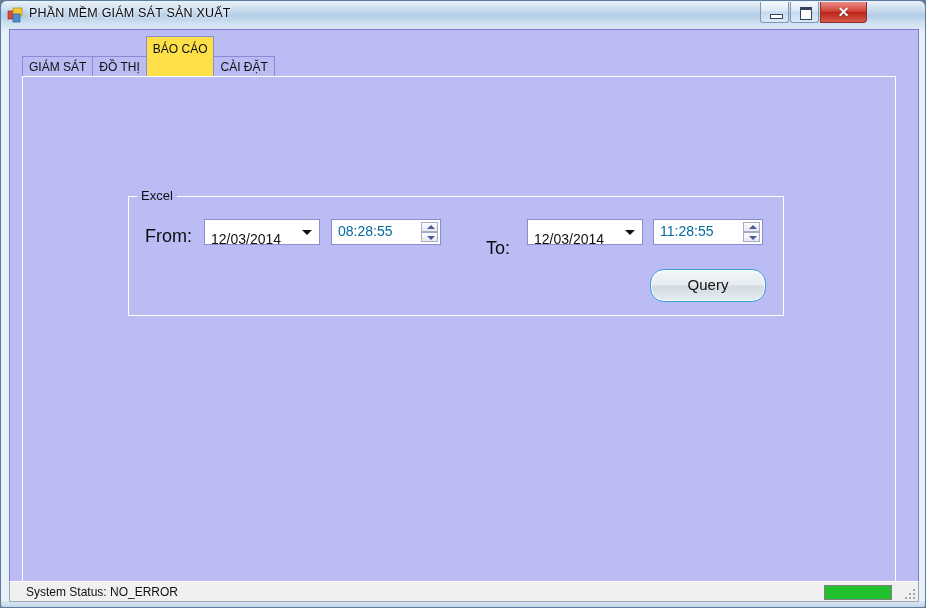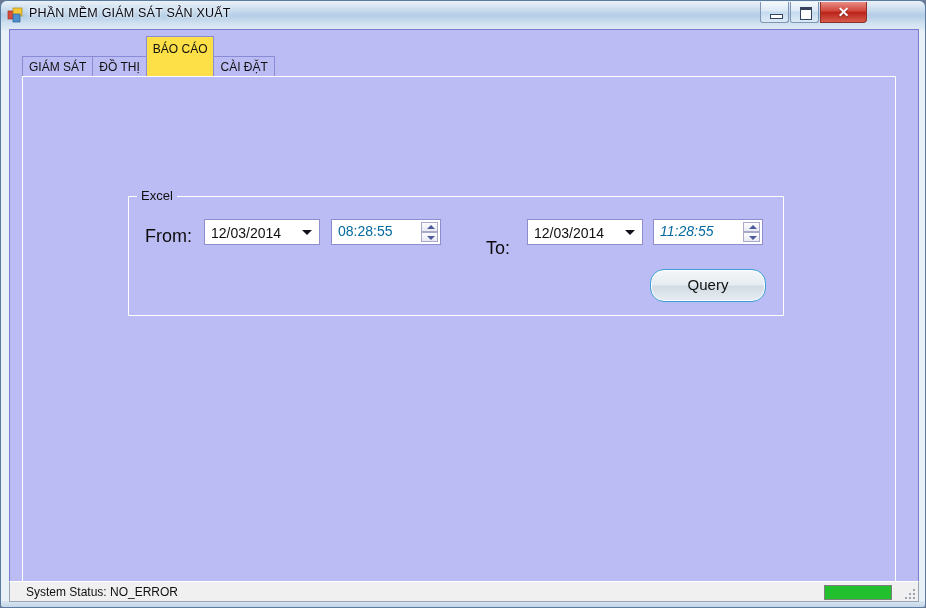--- a/index.html
+++ b/index.html
@@ -217,21 +217,21 @@
   .combo {
     position: absolute;
     height: 26px;
     background: #ffffff;
     border: 1px solid #8e8ecf;
     box-sizing: border-box;
   }
   .combo .val {
     position: absolute;
     left: 6px;
-    top: 5px;
+    top: 11px;
     font-size: 14px;
     color: #101010;
   }
   .combo .arrow {
     position: absolute;
     right: 7px;
     top: 10px;
     width: 0; height: 0;
     border-left: 5px solid transparent;
     border-right: 5px solid transparent;
@@ -419,21 +419,21 @@
         </div>
       </div>
 
       <div class="field-label" style="left:357px; top:29px;margin-top:12px;">To:</div>
 
       <div class="combo" style="left:398px; top:22px; width:116px;">
         <div class="val">12/03/2014</div>
         <div class="arrow"></div>
       </div>
 
-      <div class="spinner" style="left:524px; top:22px; width:110px;font-style:italic;">
+      <div class="spinner" style="left:524px; top:22px; width:110px;">
         <div class="val">11:28:55</div>
         <div class="spin-btns">
           <div class="spin-btn up">
             <div class="tri"></div>
           </div>
           <div class="spin-btn down">
             <div class="tri"></div>
           </div>
         </div>
       </div>

